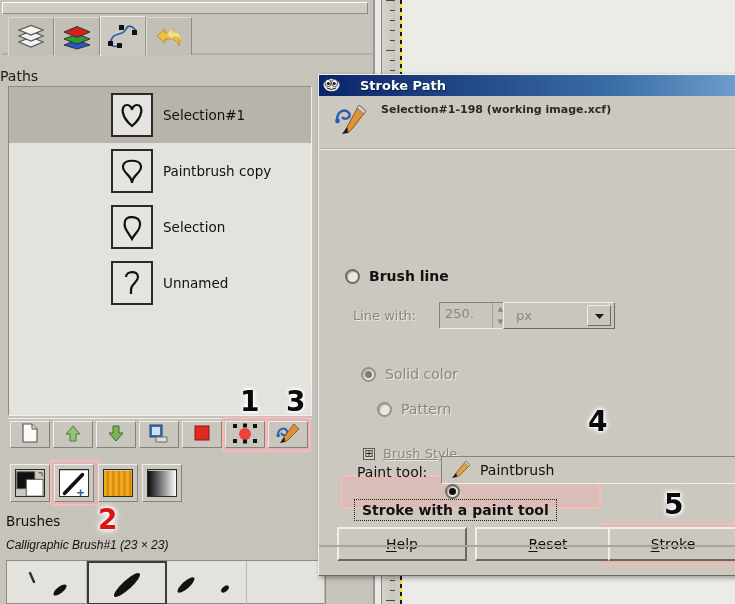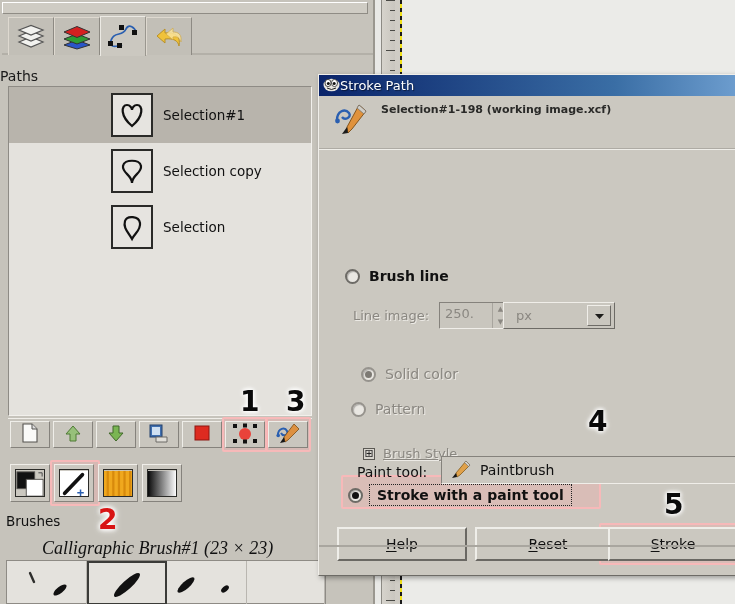--- a/index.html
+++ b/index.html
@@ -63,34 +63,34 @@
   .annot.red { color:#d81414; text-shadow:0 0 5px #fff,0 0 5px #fff,0 0 8px #fff; }
 
   
   .swatch-row { position:absolute; left:6px; top:462px; width:300px; height:42px; }
   .swatch { position:absolute; top:2px; width:40px; height:38px; background:#cbc8c0;
      border:1px solid #f0eee9; border-right-color:#85827c; border-bottom-color:#85827c;
      display:flex; align-items:center; justify-content:center; }
   .sw-inner { width:30px; height:28px; border:1px solid #2b2b28; }
 
   .brushes-title { position:absolute; left:6px; top:513px; font-size:13.5px; color:#111; }
-  .brush-name { position:absolute; left:6px; top:538px; font-size:18px; font-style:italic;
-     font-family:Liberation Serif, serif; color:#111; white-space:nowrap;margin-left:36px; }
+  .brush-name { position:absolute; left:6px; top:538px; font-size:12px; font-style:italic;
+     font-family:Liberation Sans, sans-serif; color:#111; white-space:nowrap; }
   .brush-grid { position:absolute; left:6px; top:560px; width:320px; height:44px;
      background:#e4e2dd; border:1px solid #8e8b85; display:flex; }
   .brush-cell { width:80px; height:44px; border-right:1px solid #b9b6b0; position:relative; }
   .brush-cell.sel { border:2px solid #3b3b38; }
 
   
   .dialog { position:absolute; left:318px; top:74px; width:425px; height:502px;
      background:#cbc8c0; border:1px solid #f0eee9; border-right-color:#6d6b66; border-bottom-color:#6d6b66;
      box-shadow:2px 2px 5px rgba(0,0,0,0.35); }
   .titlebar { height:21px; background:linear-gradient(to right,#0a246a,#3a6ea5 70%,#6f9fd0);
      display:flex; align-items:center; padding-left:4px; }
-  .title-text { color:#fff; font-weight:normal; font-size:13px; margin-left:0;
+  .title-text { color:#fff; font-weight:bold; font-size:13px; margin-left:20px;
      text-shadow:1px 1px 1px rgba(0,0,0,0.5); }
   .dlg-head { position:relative; height:52px; background:#cbc8c0; padding:6px 0 0 14px; display:flex; }
   .dlg-head-text { margin-left:12px; }
   .dlg-head h1 { margin:0; font-size:17px; font-weight:bold; color:#111; letter-spacing:.2px; }
   .dlg-head p { margin:1px 0 0 0; font-size:11px; font-weight:bold; color:#2a2a28; }
   .dlg-sep { height:2px; background:#aeaba4; border-bottom:1px solid #efeee9; }
   .dlg-body { position:relative; height:357px; }
 
   .radio { position:absolute; display:flex; align-items:center; }
   .rdot { width:15px; height:15px; border-radius:50%; background:#e9e7e2;
@@ -271,29 +271,37 @@
             </svg>
           </div>
           <div class="path-label">Selection#1</div>
         </div>
         <div class="path-row">
           <div class="path-thumb">
             <svg width="26" height="30" viewBox="0 0 26 30">
               <path d="M13 27 C13 19, 3 17, 4 10 C5 3, 21 3, 22 10 C23 17, 13 19, 13 27 Z" fill="none" stroke="#111" stroke-width="2.2"></path>
             </svg>
           </div>
-          <div class="path-label">Selection copy</div>
+          <div class="path-label">Paintbrush copy</div>
         </div>
         <div class="path-row">
           <div class="path-thumb">
             <svg width="26" height="30" viewBox="0 0 26 30">
               <path d="M13 27 C9 20, 4 16, 6 9 C8 3, 20 4, 21 11 C22 18, 16 21, 13 27 Z" fill="none" stroke="#111" stroke-width="2.2"></path>
             </svg>
           </div>
           <div class="path-label">Selection</div>
+        </div>
+        <div class="path-row">
+          <div class="path-thumb">
+            <svg width="26" height="30" viewBox="0 0 26 30">
+              <path d="M7 9 C7 3, 19 2, 19 9 C19 15, 12 15, 12 22 L12 26" fill="none" stroke="#111" stroke-width="2.2"></path>
+            </svg>
+          </div>
+          <div class="path-label">Unnamed</div>
         </div>
       </div>
 
     <div class="dock-toolbar" id="paths-toolbar">
         <div class="tbtn" style="left: 2px;">
           <span><svg width="18" height="20" viewBox="0 0 18 20">
               <path d="M2 1 H11 L16 6 V19 H2 Z" fill="#fafaf8" stroke="#55534f" stroke-width="1.1"></path>
               <path d="M11 1 V6 H16" fill="#ddd" stroke="#55534f" stroke-width="1"></path>
             </svg></span>
         </div>
@@ -450,21 +458,21 @@
     </div>
     <div class="dlg-sep"></div>
 
     <div class="dlg-body">
 
       <div class="radio" style="left:26px; top:118px;">
         <span class="rdot"></span>
         <span class="rlabel bold">Brush line</span>
       </div>
 
-      <div class="lw-label" style="left:34px; top:158px;">Line image:</div>
+      <div class="lw-label" style="left:34px; top:158px;">Line with:</div>
       <div class="spin" style="left:120px; top:152px;justify-content:space-between;">
         <span class="spin-val">250.</span>
         <span class="spin-btns">
           <div>▲</div>
           <div>▼</div>
         </span>
       </div>
       <div class="combo" style="left:184px; top:152px;">
         <span class="combo-val">px</span>
         <span class="combo-arrow">
@@ -472,32 +480,32 @@
               <path d="M1 2 L10 2 L5.5 7 Z" fill="#1c1c1a"></path>
             </svg>
         </span>
       </div>
 
       <div class="radio" style="left:42px; top:216px;">
         <span class="rdot on dim"></span>
         <span class="rlabel dim">Solid color</span>
       </div>
 
-      <div class="radio" style="left:32px; top:251px;">
+      <div class="radio" style="left:58px; top:251px;">
         <span class="rdot dim"></span>
         <span class="rlabel dim">Pattern</span>
       </div>
 
       <div class="expander" style="left:44px; top:296px;">
         <span class="exp-box">⊞</span>
         <span class="exp-label">Brush Style</span>
       </div>
 
       <div class="hl-box" style="left:22px; top:325px; width:260px; height:34px;"></div>
-      <div class="radio" style="left:29px; top:334px;">
+      <div class="radio" style="left:29px; top:334px;flex-direction:column;">
         <span class="rdot on"></span>
         <span class="focus-ring" style="position:relative; margin-left:6px;">
           <span class="rlabel bold" style="margin-left:0;">Stroke with a paint tool</span>
         </span>
       </div>
     </div>
 
     <div style="position:absolute; left:38px; top:389px; font-size:14px; color:#111;">Paint tool:</div>
     <div style="position:absolute; left:122px; top:381px; width:303px; height:28px; background:#cbc8c0;
                 border:1px solid #85827c; border-right:none; border-bottom-color:#f0eee9;

